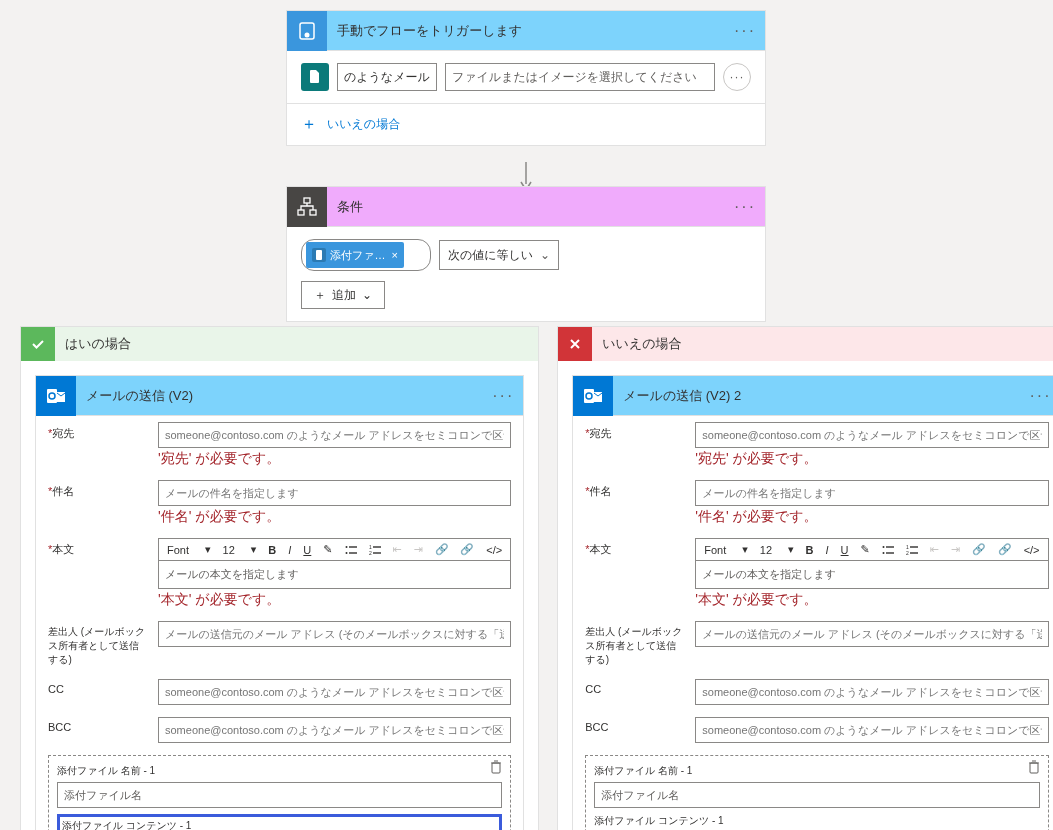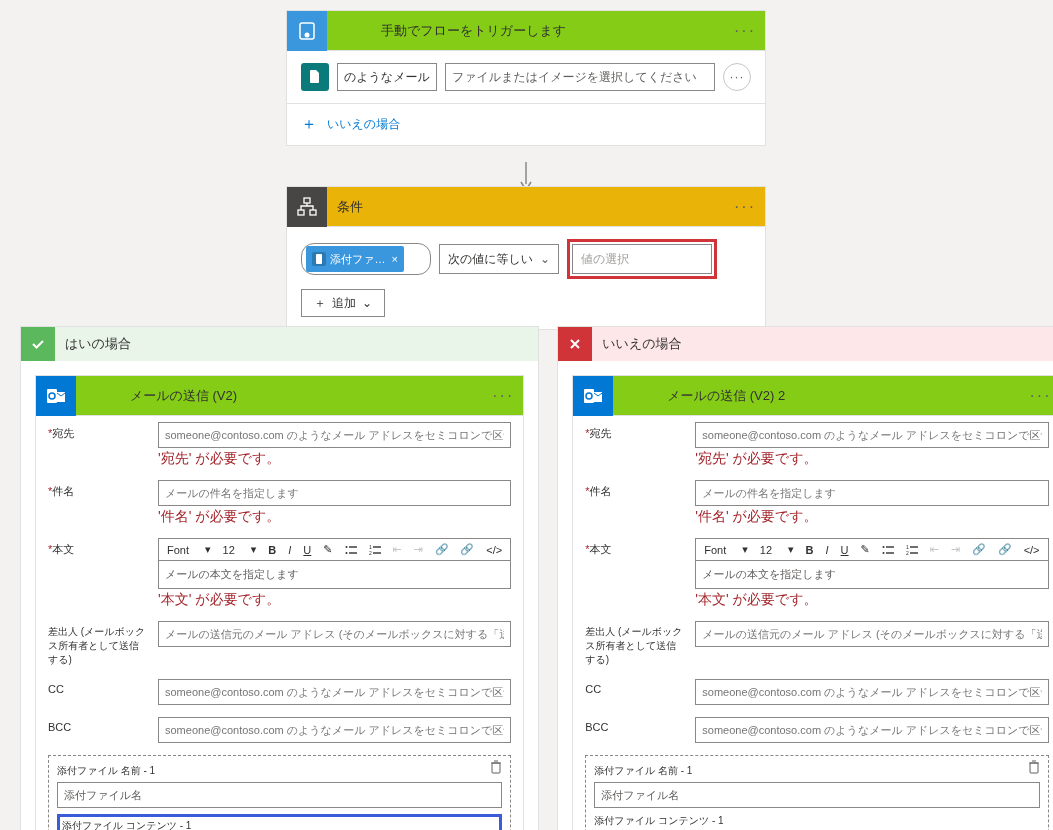--- a/index.html
+++ b/index.html
@@ -1,22 +1,22 @@
 <!DOCTYPE html>
 <html><head>
 <meta charset="utf-8">
 <style>
 * { box-sizing: border-box; margin: 0; padding: 0; }
 body { font-family: "Yu Gothic UI", "Meiryo", "Segoe UI", sans-serif; font-size: 12px; background: #f3f2f1; color: #323130; }
 .canvas { width: 1053px; height: 830px; position: relative; background: #f3f2f1; }
 
 .card { background: #fff; border: 1px solid #e1e1e1; }
 .card-header { display: flex; align-items: center; padding: 0; height: 40px; border-bottom: 1px solid #e1e1e1; }
-.card-header.blue { background: #84cc16; gap: 44px; }
-.card-header.white { background: #eab308; }
+.card-header.blue { background: #7dd3fc; }
+.card-header.white { background: #f0abfc; }
 .header-icon { width: 40px; height: 40px; display: flex; align-items: center; justify-content: center; color: #fff; flex-shrink: 0; }
 .header-icon.blue { background: #3a96dd; }
 .header-icon.dark { background: #484644; }
 .header-icon.outlook { background: #0078d4; }
 .header-title { flex: 1; padding: 0 10px; font-size: 13px; }
 .header-ellipsis { width: 40px; text-align: center; color: #605e5c; cursor: pointer; font-size: 16px; letter-spacing: 2px; }
 
 .card-body { padding: 12px 14px; }
 
 .trigger-row { display: flex; align-items: center; gap: 8px; }
@@ -137,23 +137,20 @@
                 </svg>
             </span>
             <span>添付ファ…</span>
             <span class="x">×</span>
           </div>
         </div>
         <div class="select-like" style="width:120px;">
           <span>次の値に等しい</span>
           <span class="chev">⌄</span>
         </div>
-        <div class="red-box">
-          <div class="value-input">値の選択</div>
-        </div>
       </div>
       <div class="btn-add">
         <span>＋</span>
         <span>追加</span>
         <span class="chev">⌄</span>
       </div>
     </div>
   </div>
 
   <div class="branches">

